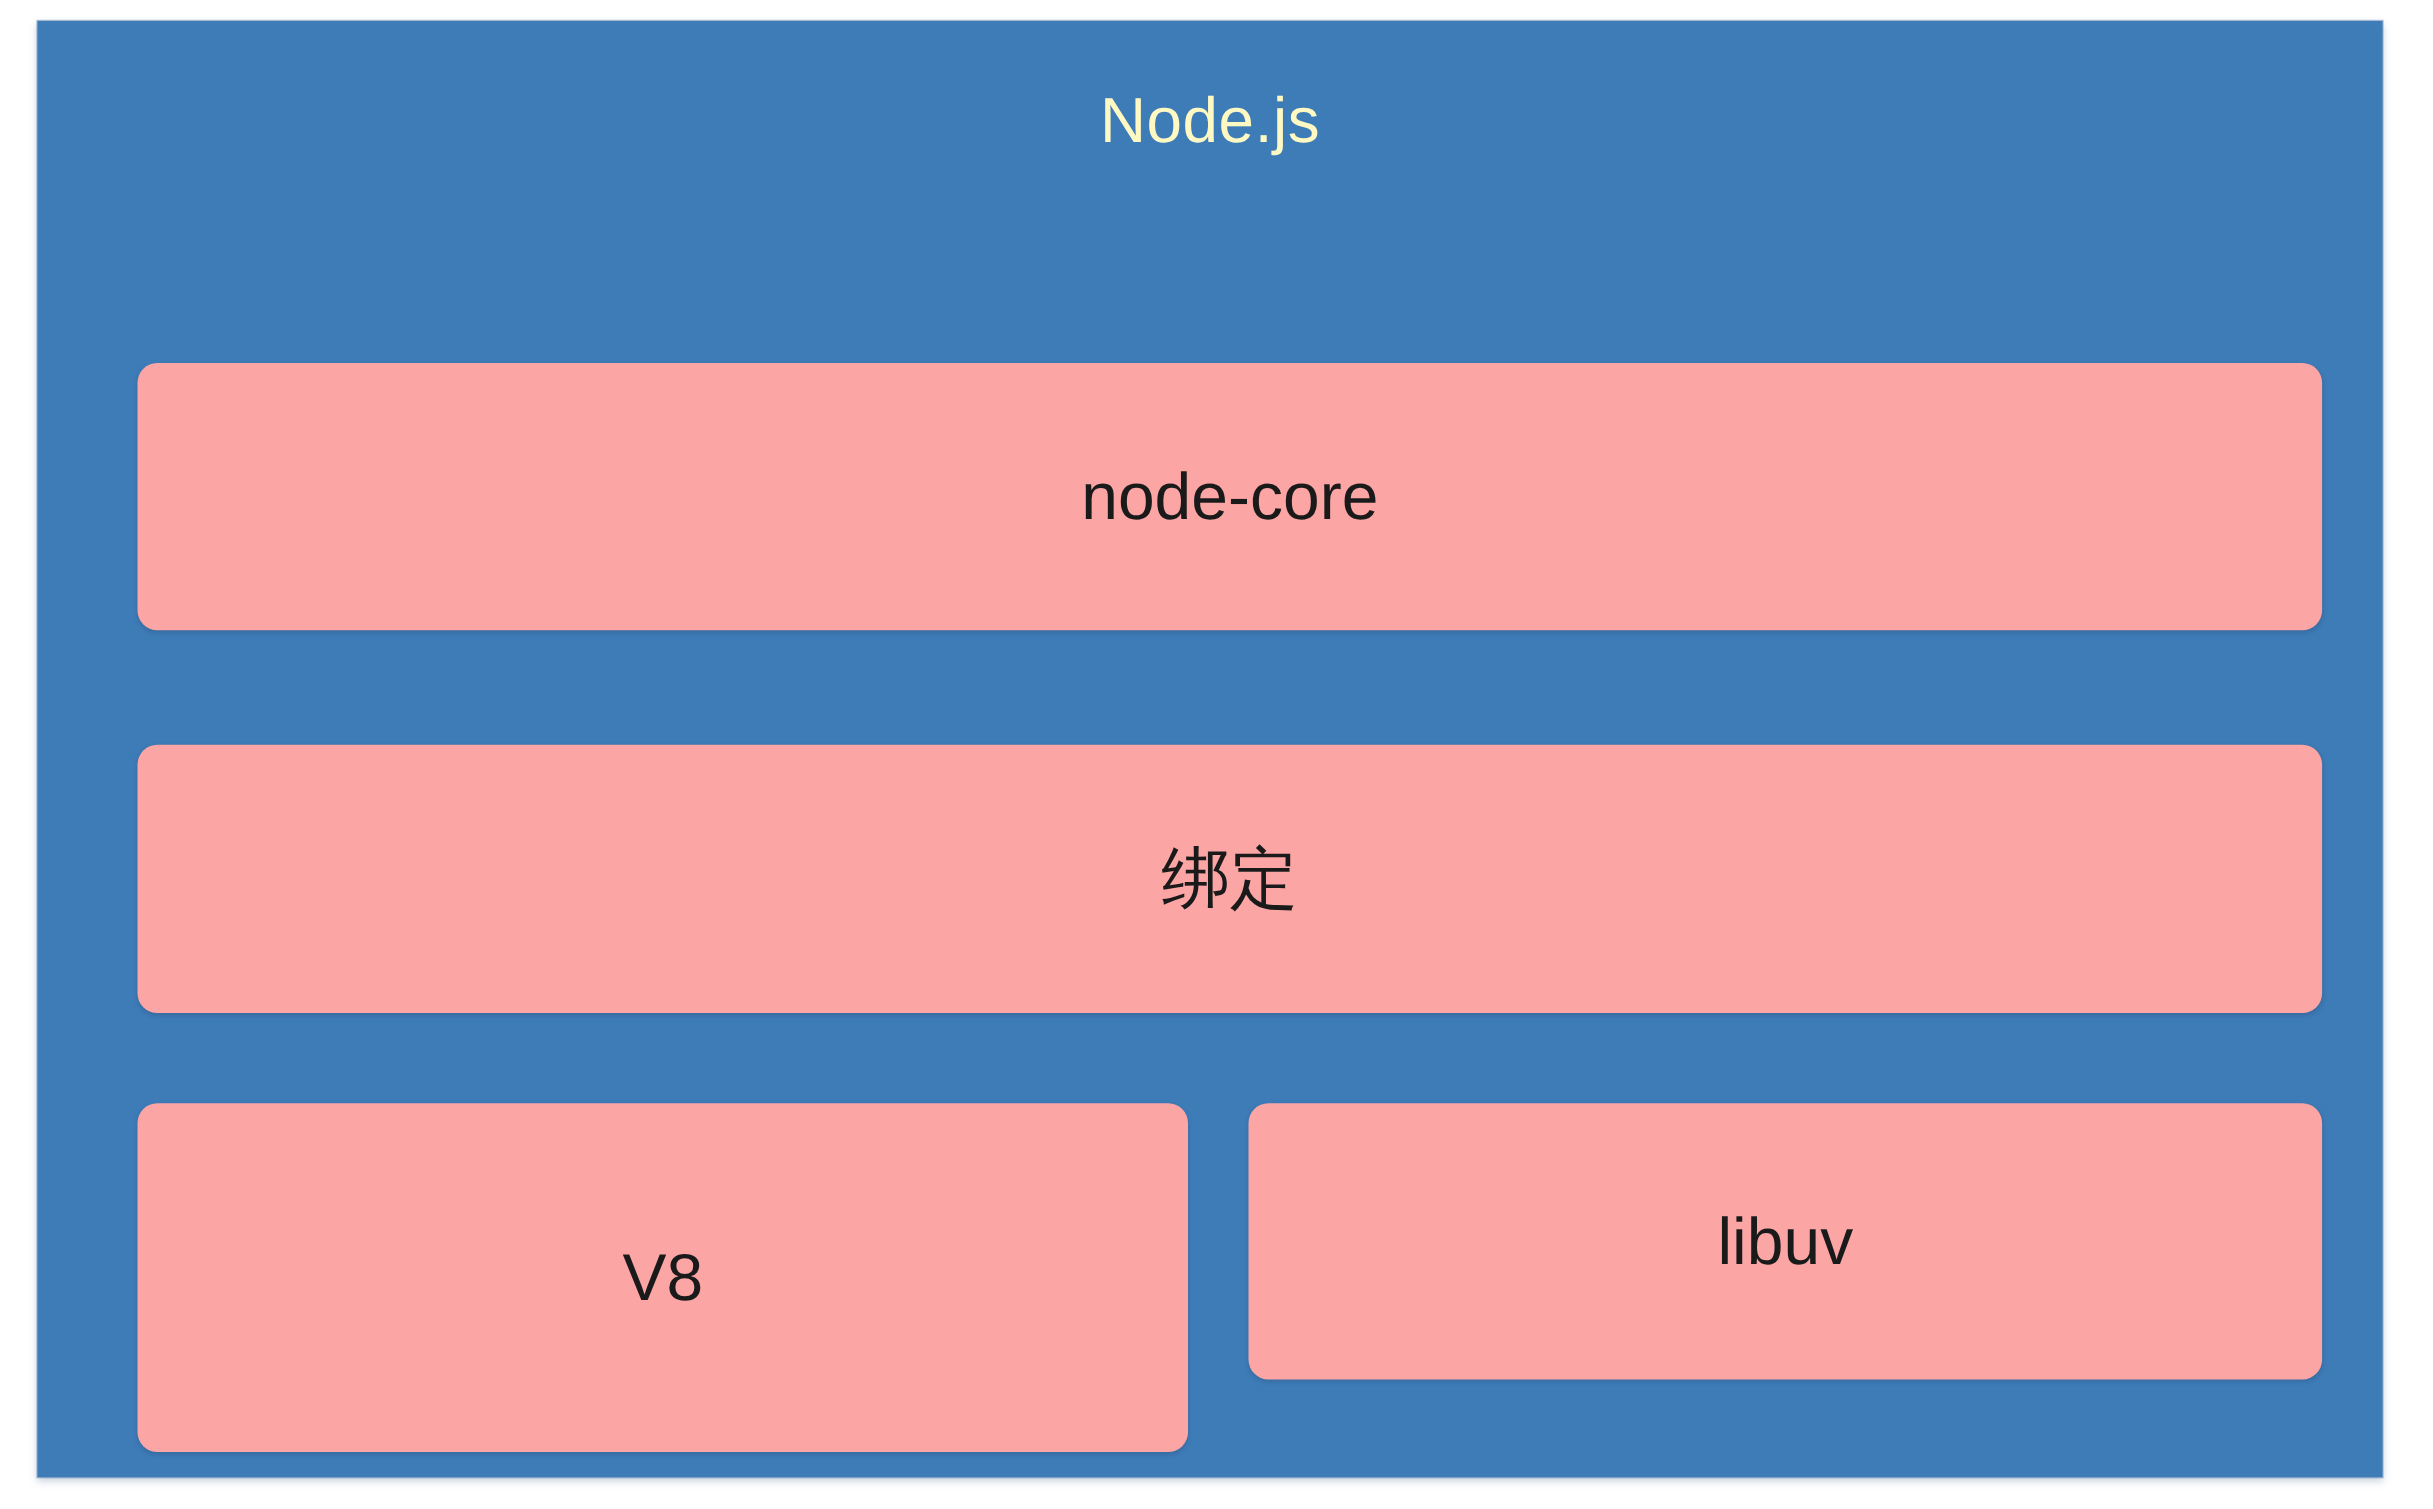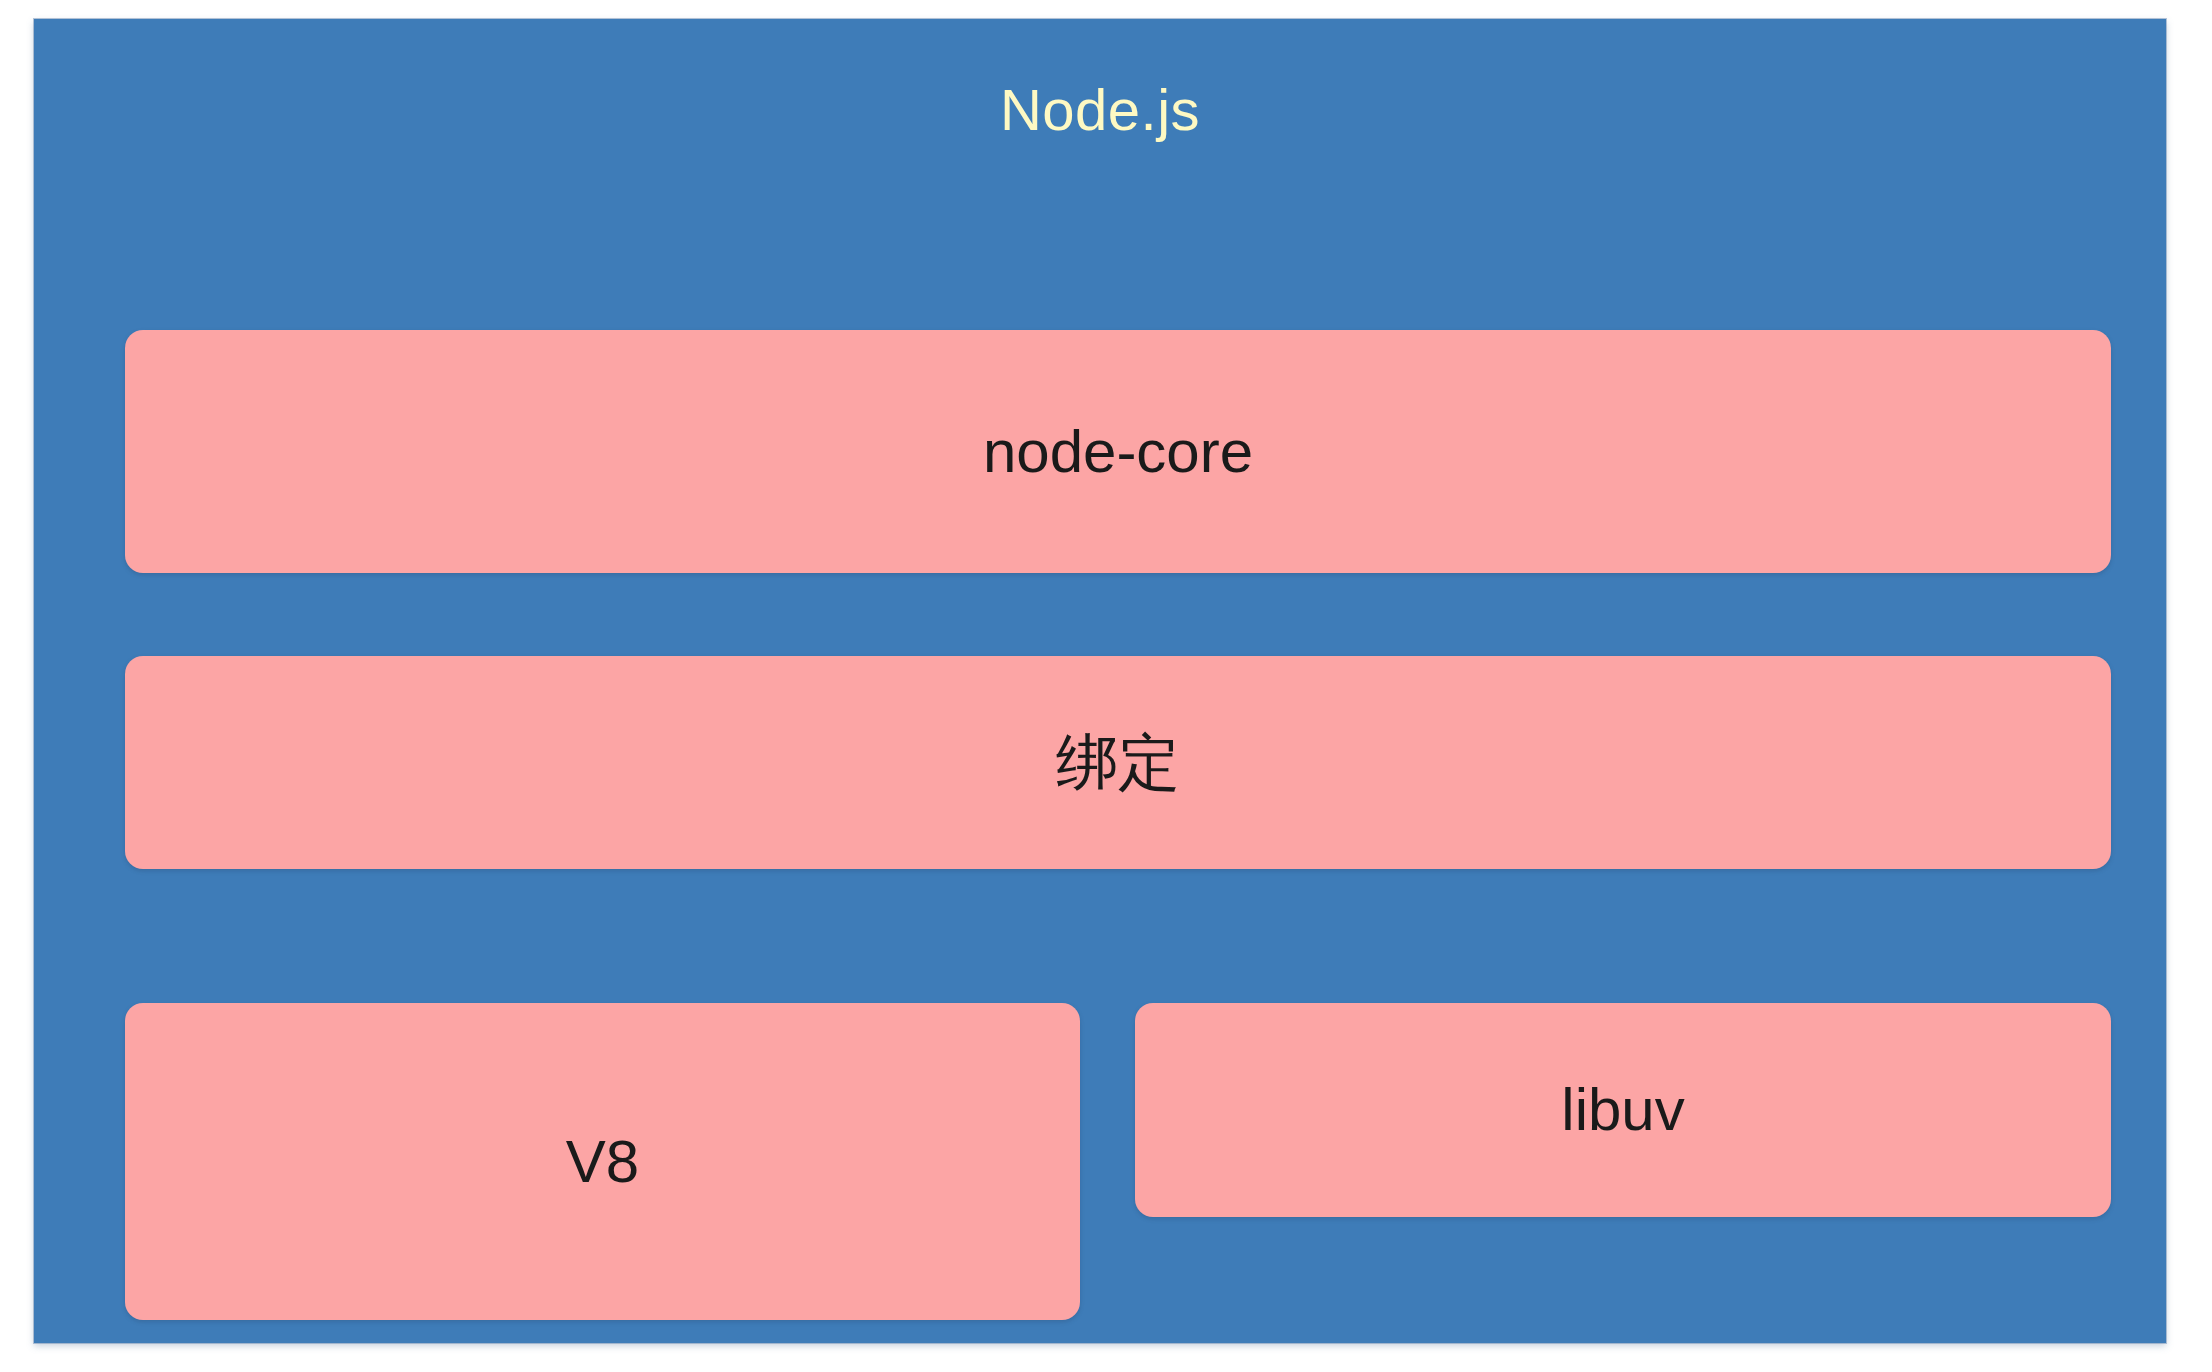--- a/index.html
+++ b/index.html
@@ -77,38 +77,38 @@
   .box-node-core {
     left: 91px;
     top: 311px;
     width: 1986px;
     height: 243px;
   }
 
   
   .box-bindings {
     left: 91px;
-    top: 637px;
+    top: 658px;
     width: 1986px;
-    height: 213px;
+    height: 244px;
   }
 
   
   .box-v8 {
     left: 91px;
     top: 984px;
     width: 955px;
     height: 317px;
   }
 
   .box-libuv {
     left: 1101px;
     top: 984px;
     width: 976px;
-    height: 214px;
+    height: 251px;
   }
 </style>
 </head>
 <body>
 
 <div class="canvas">
 
   <div class="node-panel">
 
     <div class="panel-title">Node.js</div>

